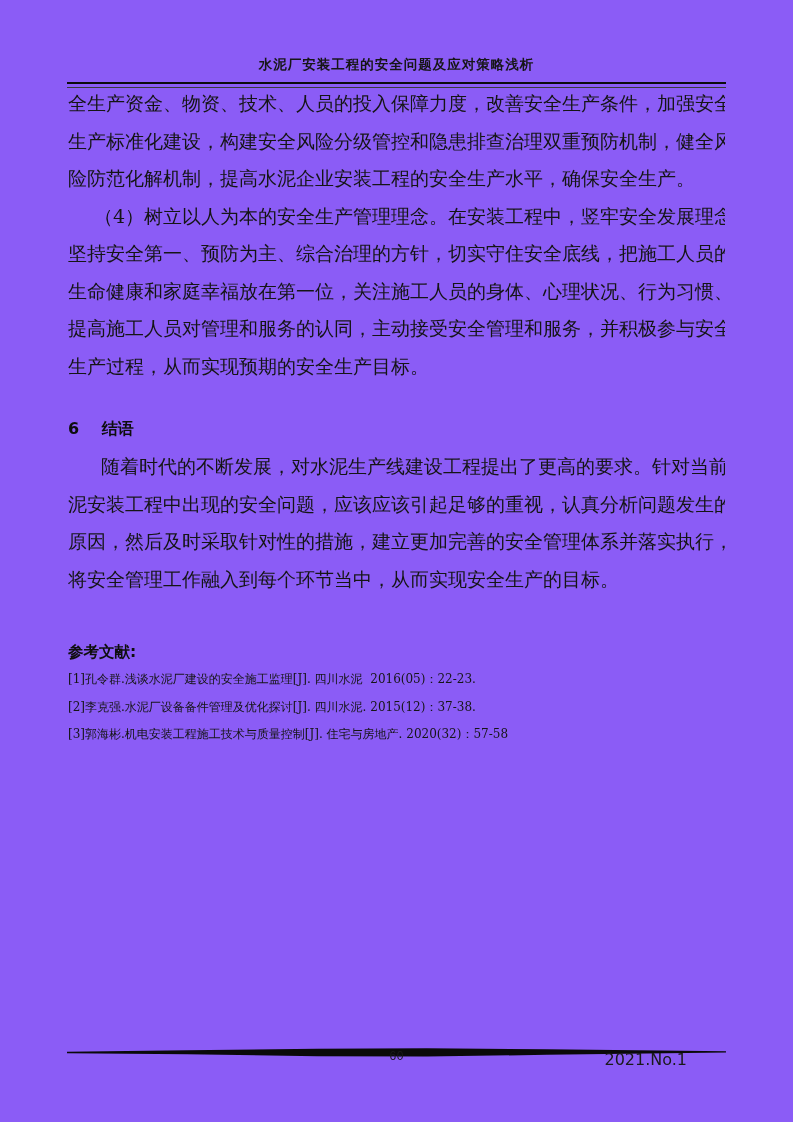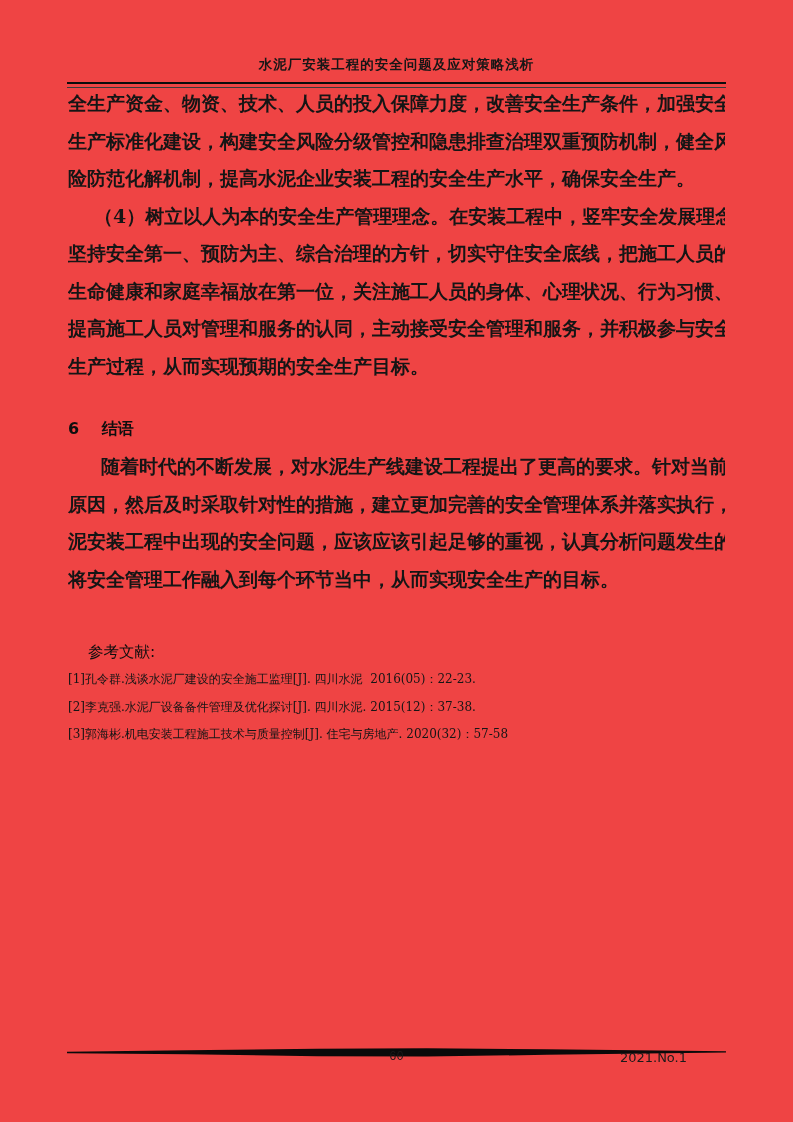--- a/index.html
+++ b/index.html
@@ -1,20 +1,20 @@
 <!DOCTYPE html>
 <html><head>
 <meta charset="utf-8">
 <style>
   html, body { margin: 0; padding: 0; background: #ffffff; }
   .page {
     position: relative;
     width: 793px;
     height: 1122px;
-    background: #ef4444;
+    background: #8b5cf6;
     font-family: "DejaVu Serif", "Liberation Serif", serif;
     color: #111111;
     overflow: hidden;
   }
   .doc-title {
     position: absolute;
     top: 56px;
     left: 68px;
     width: 657px;
     text-align: center;
@@ -39,21 +39,20 @@
   }
   .bline {
     height: 37.5px;
     line-height: 37.5px;
     font-size: 19px;
     color: #151515;
     text-align: justify;
     text-align-last: justify;
     white-space: nowrap;
     overflow: hidden;
-    font-weight: bold;
   }
   .bline.pfirst4 { padding-left: 26px; }
   .bline.pfirstc { padding-left: 33px; }
   .bline.plast { text-align-last: left; }
   .sec-heading {
     position: absolute;
     top: 414px;
     left: 68px;
     width: 657px;
     height: 30px;
@@ -67,23 +66,22 @@
   .sec-heading .sec-label { display: inline-block; margin-left: 17px; }
   .refs-heading {
     position: absolute;
     top: 641px;
     left: 68px;
     width: 657px;
     height: 22px;
     line-height: 22px;
     font-family: "DejaVu Sans", "Liberation Sans", sans-serif;
     font-size: 15.5px;
-    font-weight: normal;
+    font-weight: bold;
     color: #0e0e0e;
-    margin-left: 20px;
   }
   .refs-list {
     position: absolute;
     top: 666px;
     left: 68px;
     width: 657px;
   }
   .ref-item {
     height: 27.5px;
     line-height: 27.5px;
@@ -107,21 +105,21 @@
     text-align: center;
     font-family: Liberation Mono, monospace;
     font-size: 12px;
     color: #1a1a1a;
   }
   .footer-issue {
     position: absolute;
     top: 1050px;
     right: 106px;
     font-family: "DejaVu Sans", "Liberation Sans", sans-serif;
-    font-size: 13px;
+    font-size: 16px;
     color: #1a1a1a;
   }
 </style>
 </head>
 <body>
 
 <div class="page">
 
   <div class="doc-title">水泥厂安装工程的安全问题及应对策略浅析</div>
   <div class="title-rule"></div>
@@ -137,22 +135,22 @@
     <div class="bline plast">生产过程，从而实现预期的安全生产目标。</div>
   </div>
 
   <div class="sec-heading">
     <span class="sec-num">6</span>
     <span class="sec-label">结语</span>
   </div>
 
   <div class="textblock" style="top:448px;">
     <div class="bline pfirstc">随着时代的不断发展，对水泥生产线建设工程提出了更高的要求。针对当前水</div>
+    <div class="bline">泥安装工程中出现的安全问题，应该应该引起足够的重视，认真分析问题发生的</div>
     <div class="bline">原因，然后及时采取针对性的措施，建立更加完善的安全管理体系并落实执行，</div>
-    <div class="bline">泥安装工程中出现的安全问题，应该应该引起足够的重视，认真分析问题发生的</div>
     <div class="bline plast">将安全管理工作融入到每个环节当中，从而实现安全生产的目标。</div>
   </div>
 
   <div class="refs-heading">参考文献:</div>
 
   <div class="refs-list">
     <div class="ref-item">[1]孔令群.浅谈水泥厂建设的安全施工监理[J]. 四川水泥  2016(05)：22-23.</div>
     <div class="ref-item">[2]李克强.水泥厂设备备件管理及优化探讨[J]. 四川水泥. 2015(12)：37-38.</div>
     <div class="ref-item">[3]郭海彬.机电安装工程施工技术与质量控制[J]. 住宅与房地产. 2020(32)：57-58</div>
   </div>

